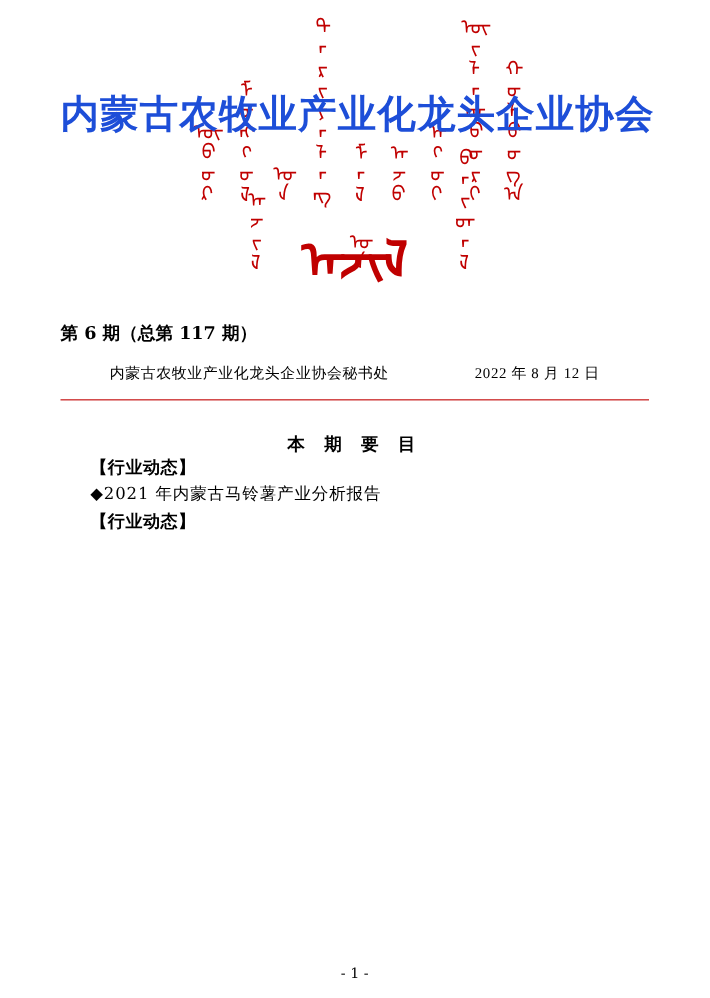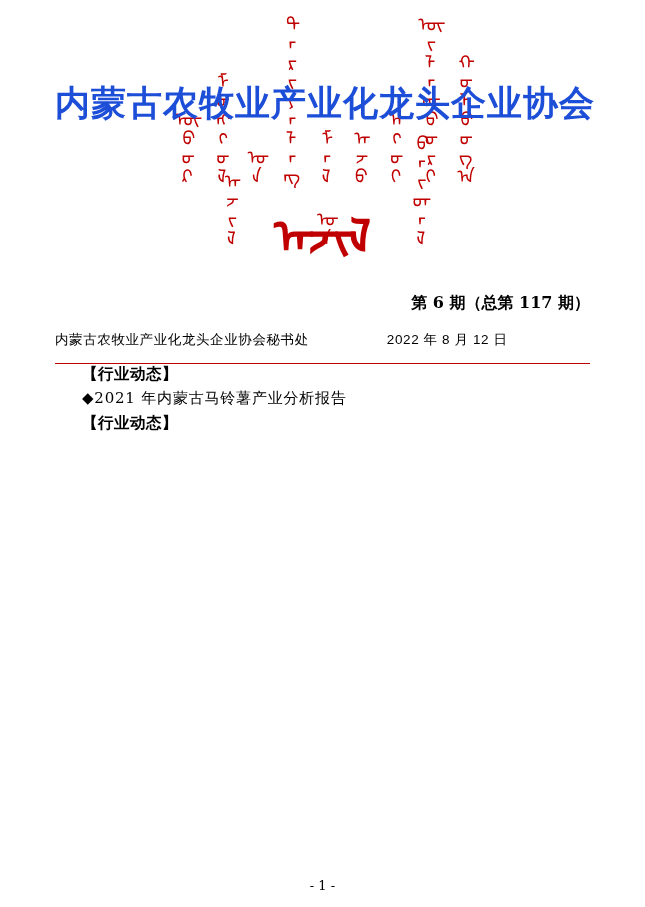--- a/index.html
+++ b/index.html
@@ -68,34 +68,34 @@
     color: #c00000;
     font-weight: bold;
     font-size: 47px;
     letter-spacing: 12px;
     font-family: "DejaVu Serif", serif;
     margin-top: 8px;
     white-space: nowrap;
   }
 
   .issue-line {
-    text-align: right;
+    text-align: left;
     font-size: 16px;
     font-weight: bold;
     margin-top: 26px;
     font-family: "DejaVu Serif", serif;
   }
 
   .meta-row {
     display: flex;
-    justify-content: flex-start;
+    justify-content: center;
     align-items: baseline;
     font-size: 13.5px;
     margin-top: 17px;
-    font-family: Liberation Sans, sans-serif;
+    font-family: Liberation Serif, serif;
   }
   .meta-left { letter-spacing: 0.6px; }
   .meta-right { margin-left: 78px; letter-spacing: 0.6px; }
 
   .rule {
     border: none;
     border-top: 1.6px solid #c00000;
     margin: 14px 0 0 0;
     width: 100%;
   }
@@ -166,20 +166,21 @@
 
   <div class="issue-line">第 6 期（总第 117 期）</div>
 
   <div class="meta-row">
     <span class="meta-left">内蒙古农牧业产业化龙头企业协会秘书处</span>
     <span class="meta-right">2022 年 8 月 12 日</span>
   </div>
 
   <hr class="rule">
 
+  <div class="toc-title">本 期 要 目</div>
 
   <div class="section-head">【行业动态】</div>
   <div class="entry">◆2021 年内蒙古马铃薯产业分析报告</div>
 
   <div class="section-head">【行业动态】</div>
 
   <div class="footer">- 1 -</div>
 </div>
 
 </body></html>

